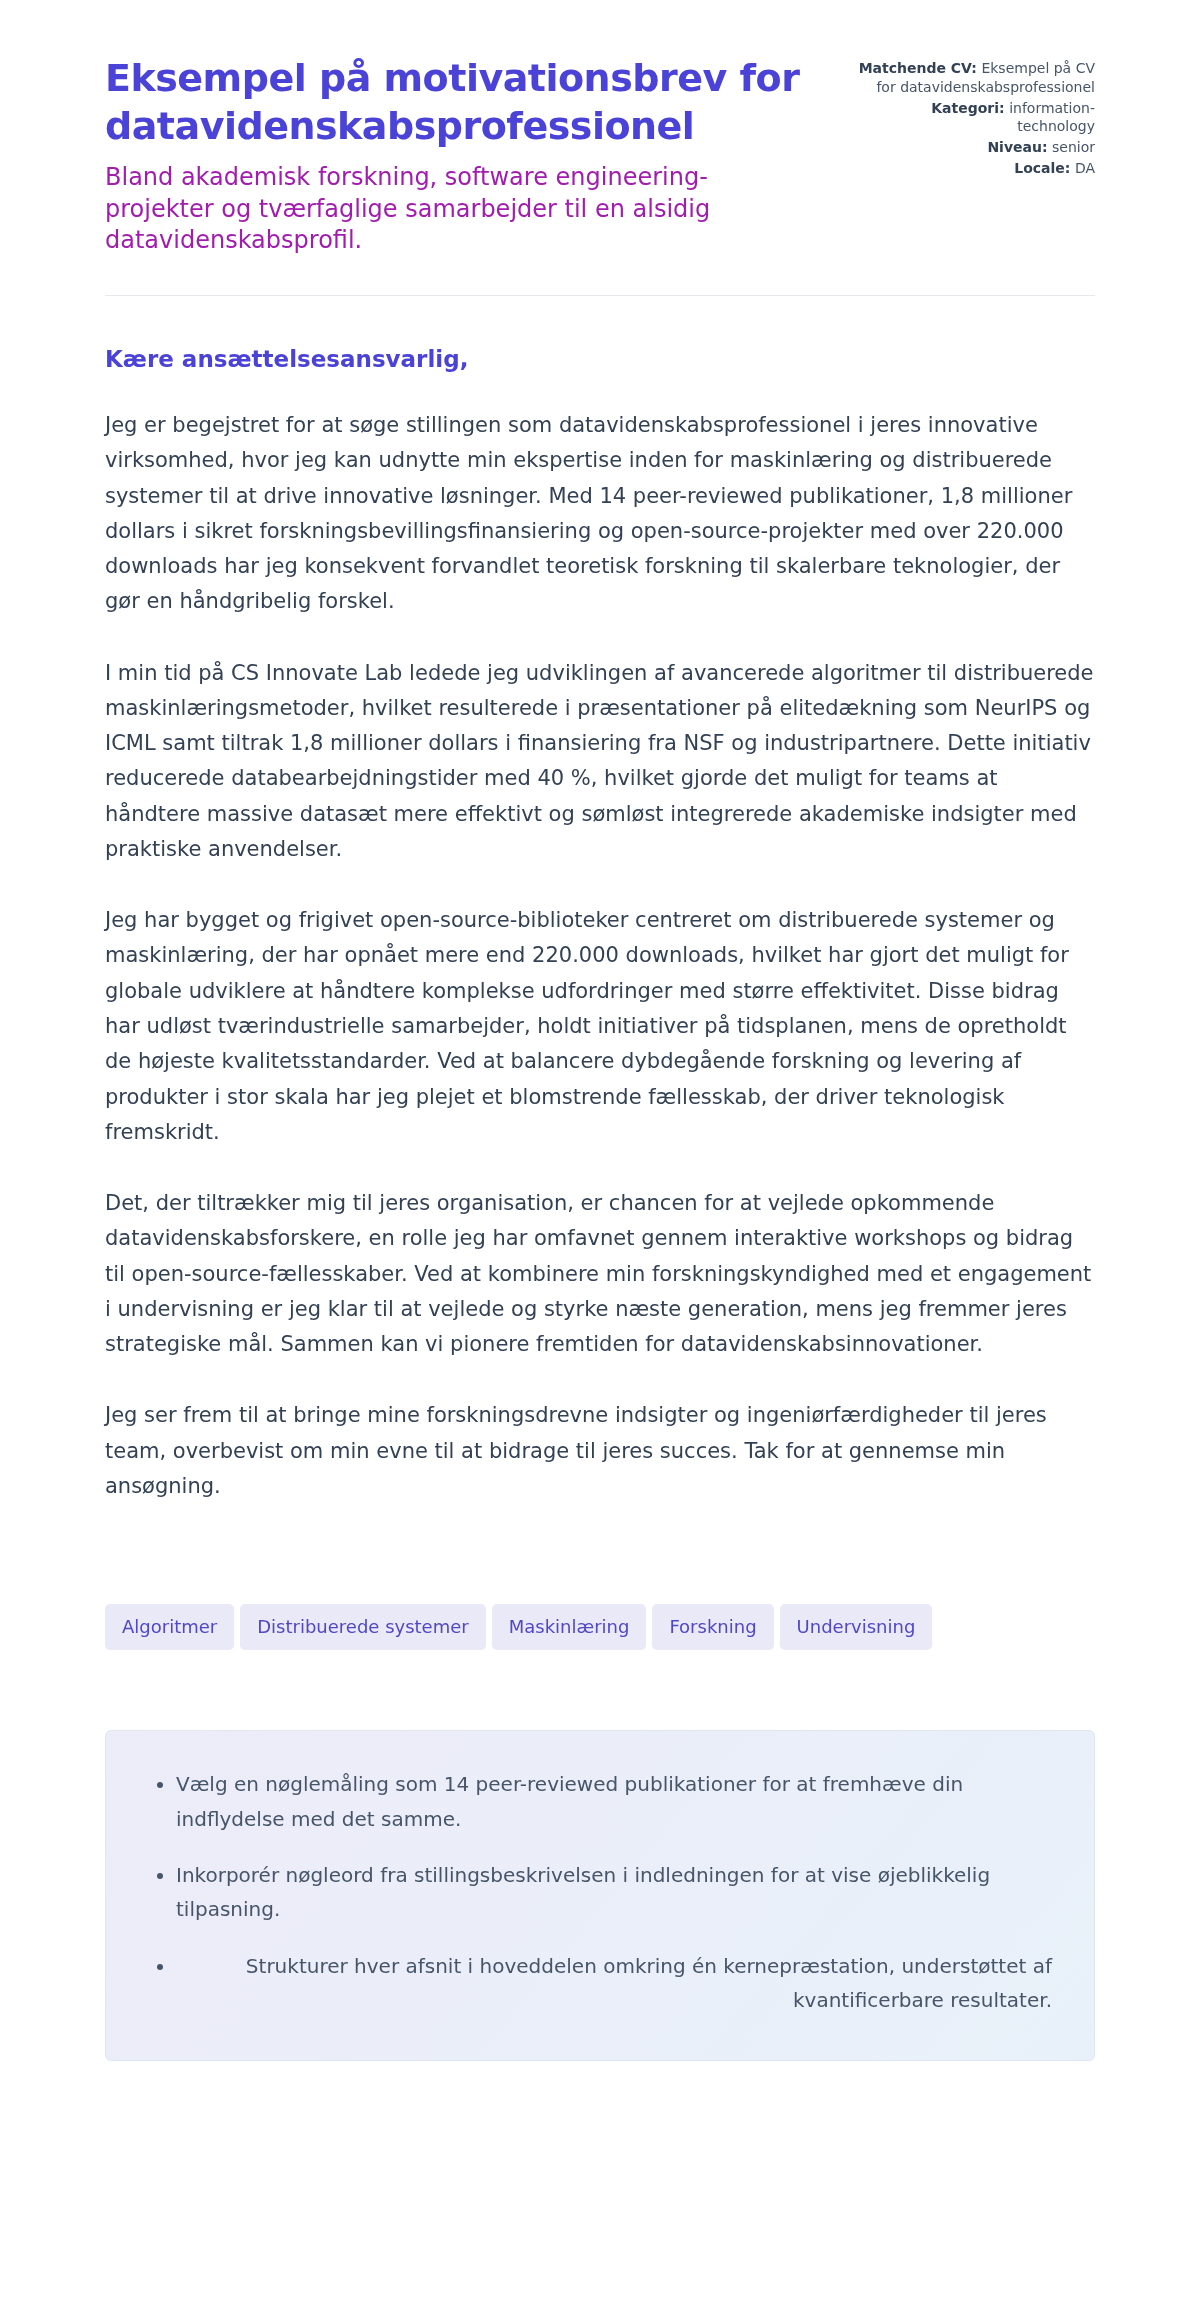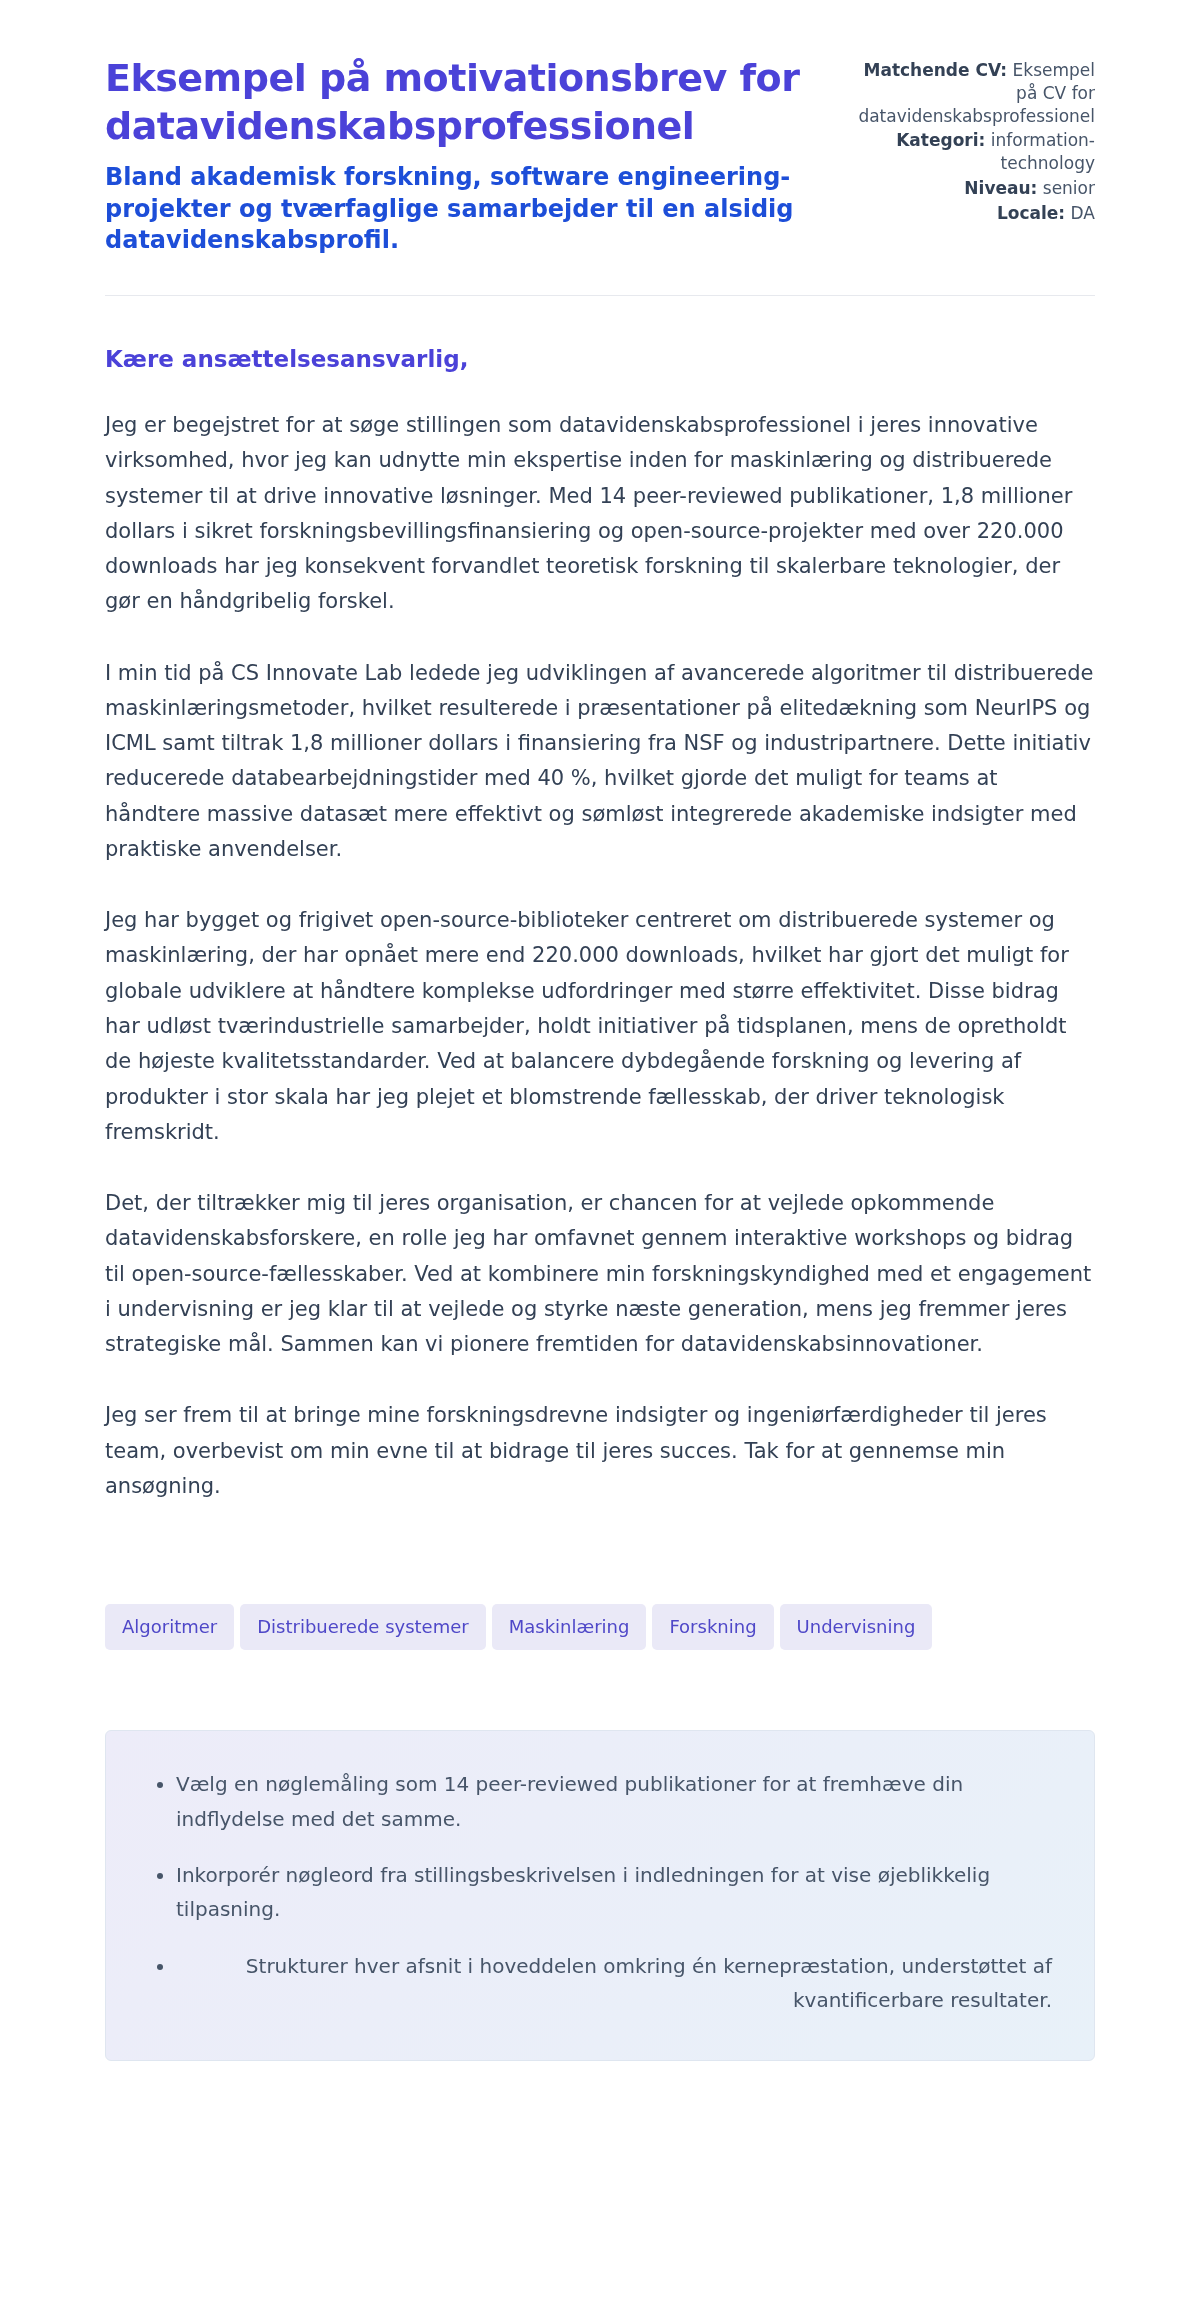--- a/index.html
+++ b/index.html
@@ -34,28 +34,28 @@
     font-size:38px;
     line-height:1.25;
     font-weight:700;
     letter-spacing:-0.5px;
     color:var(--accent);
   }
   .doc-subtitle{
     margin:0;
     font-size:24px;
     line-height:1.32;
-    font-weight:700;
-    color:#1d4ed8;
+    font-weight:400;
+    color:#a21caf;
   }
   .meta{
     width:240px;
     flex-shrink:0;
     text-align:right;
-    font-size:17px;
+    font-size:14px;
     line-height:1.34;
     color:var(--muted);
     padding-top:4px;
   }
   .meta-row{margin:0 0 2px;}
   .meta-label{font-weight:700;color:#334155;}
   .divider{
     border:none;
     border-top:1px solid #e7e9ee;
     margin:38px 0 0;

